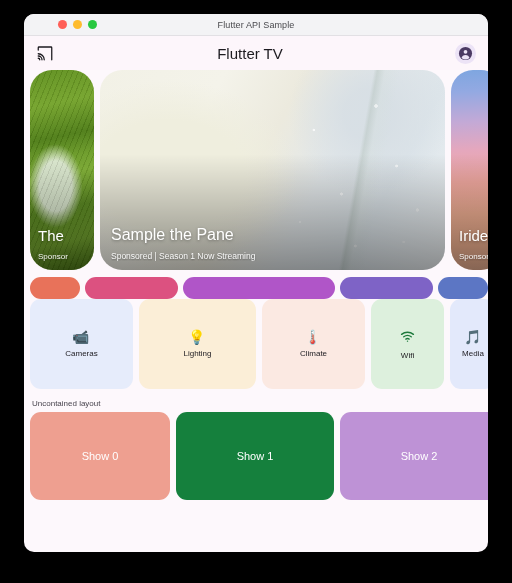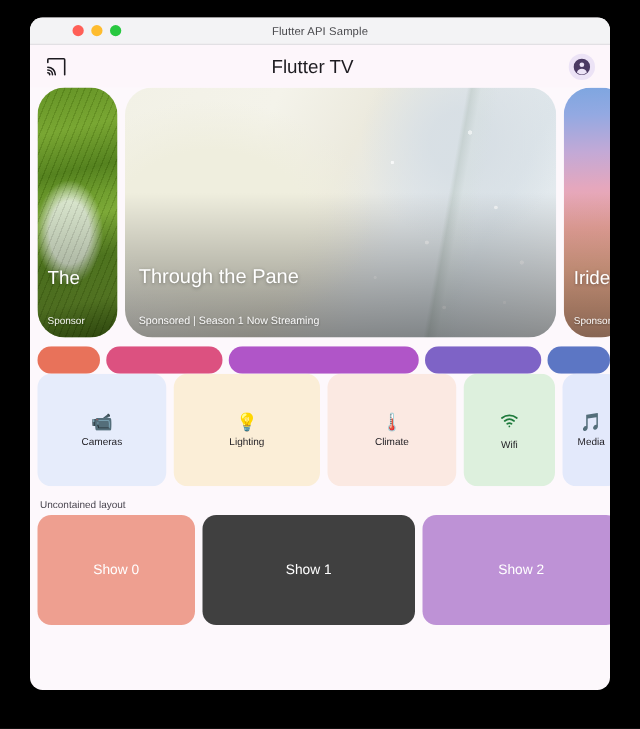--- a/index.html
+++ b/index.html
@@ -120,21 +120,21 @@
     background: linear-gradient(to top, rgba(0,0,0,.42), rgba(0,0,0,0));
   }
   .hero-text {
     position: absolute; left: 11px; right: 8px; bottom: 9px;
     color: #fff; white-space: nowrap; overflow: hidden;
   }
   .hero-card.small .hero-text { left: 8px; right: 2px; }
   .hero-title { font-size: 15px; font-weight: 400; line-height: 1.25;
                 text-shadow: 0 1px 3px rgba(0,0,0,.35); }
   .hero-card.wide .hero-title { font-size: 16px; }
-  .hero-sub { font-size: 8px; margin-top: 19px; opacity: .95;
+  .hero-sub { font-size: 8px; margin-top: 6px; opacity: .95;
               text-shadow: 0 1px 2px rgba(0,0,0,.4); }
   .hero-card.wide .hero-sub { font-size: 8.5px; }
   
   .section-label {
     font-size: 8px; color: #49454f;
     padding: 10px 0 4px 8px;
   }
   
   .pill-row {
     display: flex; gap: 5px; padding-left: 6px; overflow: hidden;
@@ -208,21 +208,21 @@
       <div class="hero-text">
         <div class="hero-title">The</div>
         <div class="hero-sub">Sponsor</div>
       </div>
     </div>
 
     <div class="hero-card wide" style="width: 345px;">
       <div class="hero-bg bg-rain"></div>
       <div class="hero-shade"></div>
       <div class="hero-text">
-        <div class="hero-title">Through the Pane</div>
+        <div class="hero-title">Sample the Pane</div>
         <div class="hero-sub">Sponsored | Season 1 Now Streaming</div>
       </div>
     </div>
 
     <div class="hero-card small" style="width: 52px;">
       <div class="hero-bg bg-irid"></div>
       <div class="hero-shade"></div>
       <div class="hero-text">
         <div class="hero-title">Iridе</div>
         <div class="hero-sub">Sponsor</div>
@@ -263,18 +263,18 @@
       <span class="icon-label">Wifi</span>
     </div>
     <div class="icon-card" style="background: rgb(227, 233, 251); width: 46px;">
       <span class="icon-glyph">🎵</span>
       <span class="icon-label">Media</span>
     </div>
   </div>
 
   <div class="section-label">Uncontained layout</div>
   <div class="show-row">
-    <div class="show-card" style="background: rgb(238, 159, 144); width: 126px;">Show 0</div>
-    <div class="show-card" style="background: #404040; width: 170px; text-align: right;">Show 1</div>
+    <div class="show-card" style="background: rgb(238, 159, 144); width: 140px;">Show 0</div>
+    <div class="show-card" style="background: #15803d; width: 158px; text-align: right;">Show 1</div>
     <div class="show-card" style="background: rgb(190, 146, 214); width: 158px;">Show 2</div>
   </div>
 
 </div>
 
 </body></html>

